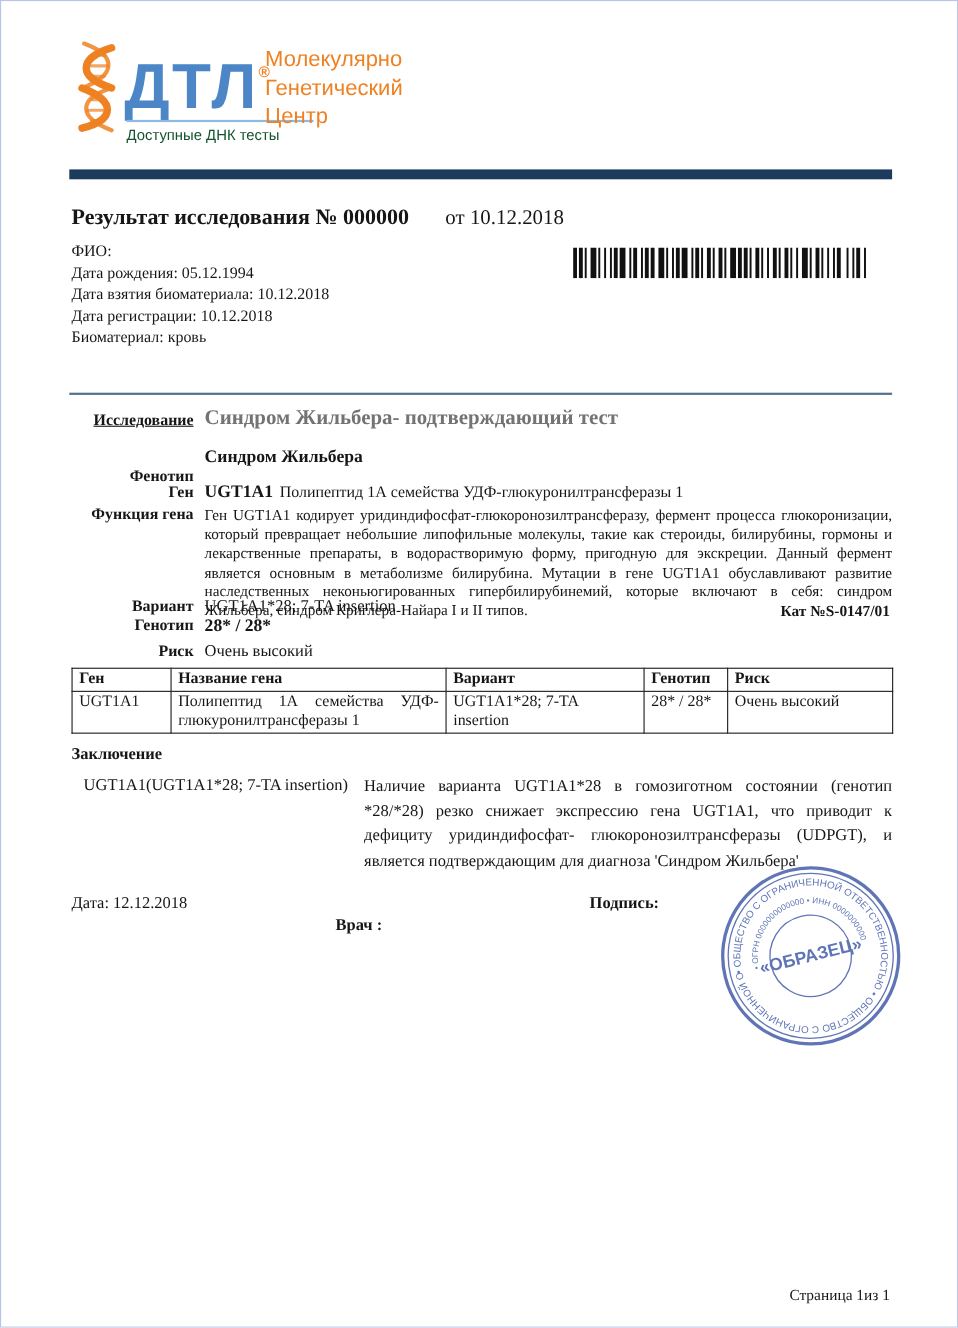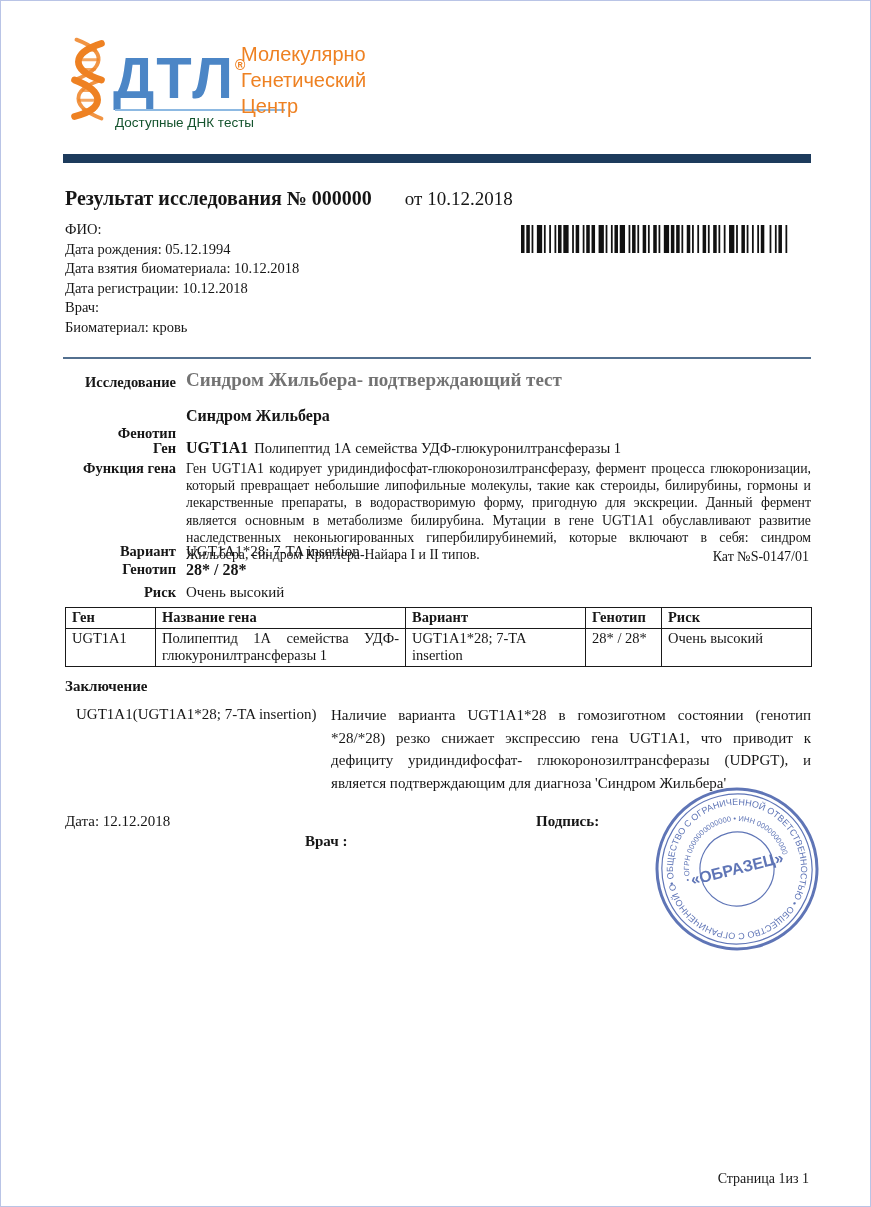--- a/index.html
+++ b/index.html
@@ -36,33 +36,33 @@
   
   .barcode { position:absolute; left:520px; top:224px; width:268px; height:28px; }
   .barcode svg { width:100%; height:100%; }
   .barcode rect { fill:#111; }
 
   
   .srow { position:absolute; left:64px; width:746px; }
   .srow .lbl { position:absolute; left:0; width:111px; text-align:right;
                font-weight:bold; font-size:14.5px; }
   .srow .val { position:absolute; left:121px; width:625px; }
-  .r-research { top:368px; } .r-research .lbl { top:5px; }
+  .r-research { top:368px; } .r-research .lbl { top:5px;text-decoration:underline; }
   .r-research .val { font-size:19px; font-weight:bold; color:#737373; }
   .r-phenotype { top:406px; } .r-phenotype .lbl { top:2px;margin-top:16px; }
   .r-phenotype .val { font-size:16px; font-weight:bold; }
   .r-gene { top:438px; } .r-gene .lbl { top:1px; }
   .r-gene .gene-name { font-size:16px; font-weight:bold; }
   .r-gene .gene-desc { font-size:14.5px; margin-left:6px; }
   .r-func { top:459px; }
   .r-func .val { font-size:13.8px; line-height:17.2px; text-align:justify; }
   .r-variant { top:542px; } .r-variant .val { font-size:15px; }
   .r-genotype { top:560px; } .r-genotype .val { font-size:16px; font-weight:bold; }
   .r-risk { top:583px; } .r-risk .val { font-size:15px; }
-  .cat-num { position:absolute; right:61px; top:548px; font-weight:normal; font-size:14px; }
+  .cat-num { position:absolute; right:61px; top:548px; font-weight:bold; font-size:14px; }
 
   
   .table-wrap { position:absolute; left:64px; top:606px; width:746px; }
   table.results { border-collapse:collapse; width:746px; font-size:14.5px; table-layout:fixed; }
   .results th, .results td { border:1px solid #1a1a1a; padding:1px 6px 2px 6px;
                              text-align:left; vertical-align:top; }
   .results th { font-weight:bold; }
   .results td.justify { text-align:justify; }
 
   
@@ -115,21 +115,20 @@
   <div class="title-row">
     <span class="ttl">Результат исследования № 000000</span>
     <span class="dt">от 10.12.2018</span>
   </div>
 
   <div class="patient">
     <div>ФИО:</div>
     <div>Дата рождения: 05.12.1994</div>
     <div>Дата взятия биоматериала: 10.12.2018</div>
     <div>Дата регистрации: 10.12.2018</div>
-    <div>Врач:</div>
     <div>Биоматериал: кровь</div>
   </div>
 
   <div class="barcode">
     <svg preserveAspectRatio="none" viewBox="0 0 152 28">
         <rect x="0" y="0" width="2" height="28"></rect>
         <rect x="3" y="0" width="2" height="28"></rect>
         <rect x="6" y="0" width="1" height="28"></rect>
         <rect x="9" y="0" width="3" height="28"></rect>
         <rect x="13" y="0" width="1" height="28"></rect>

